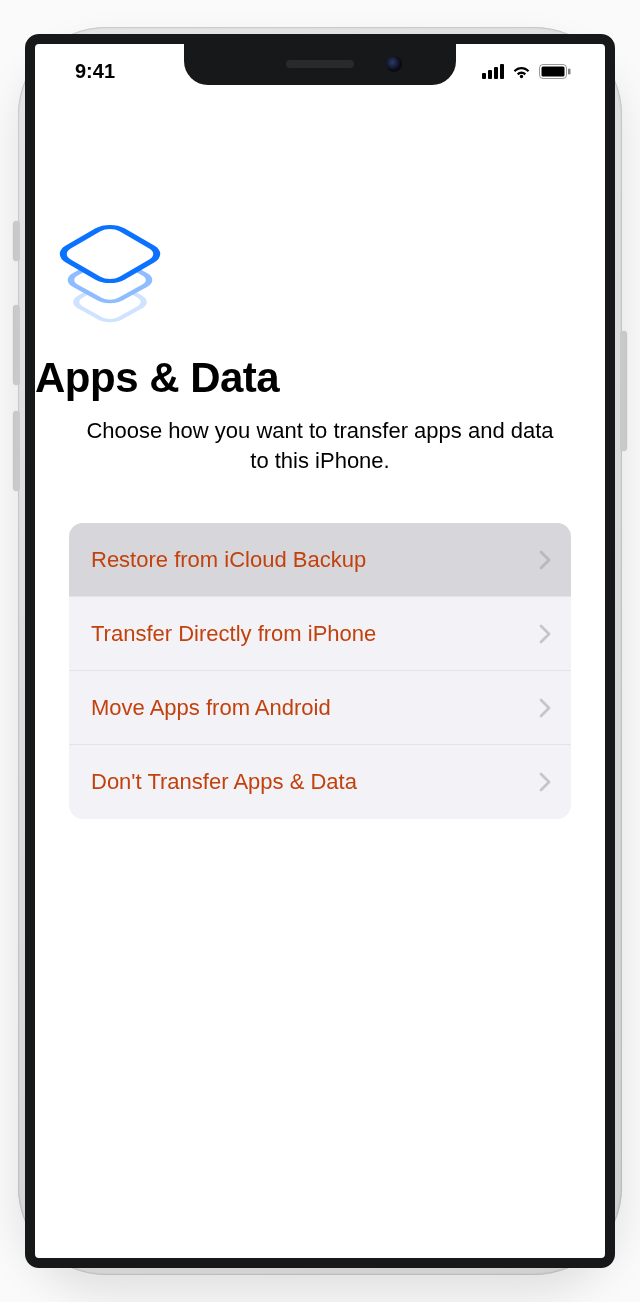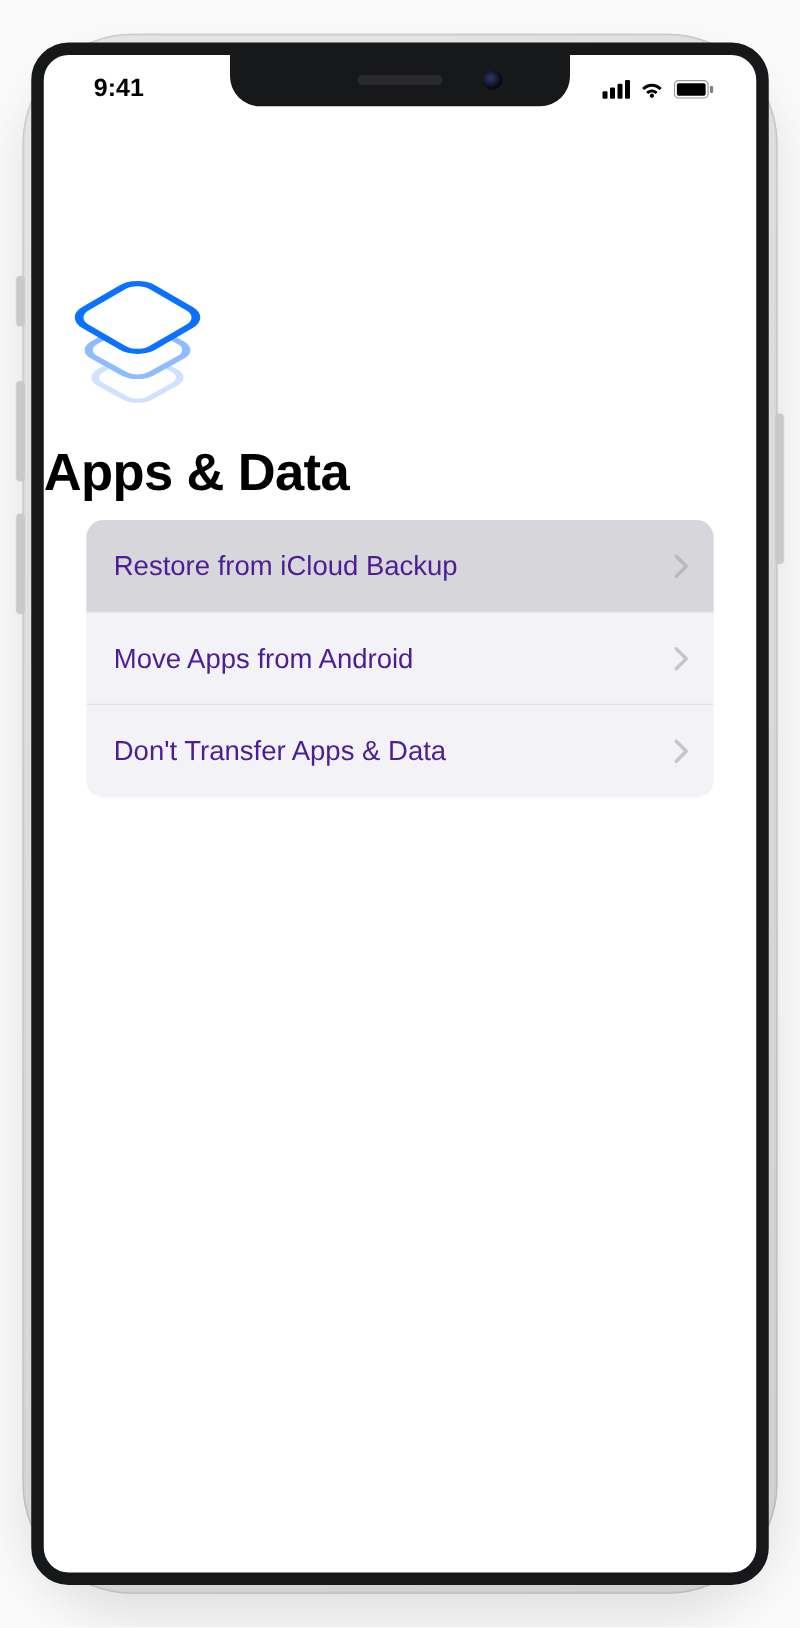--- a/index.html
+++ b/index.html
@@ -31,21 +31,21 @@
       border-radius: 4px;
     }
     .side-button.mute    { left: -4px; top: 194px; width: 6px; height: 40px;  box-shadow: -1px 0 1px rgba(0,0,0,0.2);}
     .side-button.vol-up  { left: -4px; top: 278px; width: 6px; height: 80px;  box-shadow: -1px 0 1px rgba(0,0,0,0.2);}
     .side-button.vol-dn  { left: -4px; top: 384px; width: 6px; height: 80px;  box-shadow: -1px 0 1px rgba(0,0,0,0.2);}
     .side-button.power   { right: -4px; top: 304px; width: 6px; height: 120px; box-shadow: 1px 0 1px rgba(0,0,0,0.2);}
     .phone-inner {
       width: 100%;
       height: 100%;
       border: 10px solid #17181a;
-      border-radius: 30px;
+      border-radius: 14px;
       background: #ffffff;
       overflow: hidden;
       position: relative;
     }
     .notch {
       position: absolute;
       top: -1px;
       left: 50%;
       transform: translateX(-50%);
       width: 272px;
@@ -146,21 +146,21 @@
       background: #f2f2f7;
       overflow: hidden;
     }
     .option-row {
       display: flex;
       align-items: center;
       justify-content: space-between;
       height: 74px;
       padding: 0 20px 0 22px;
       font-size: 22px;
-      color: #4c1d95;
+      color: #c2410c;
       border-bottom: 1px solid #e3e3e8;
       cursor: pointer;
     }
     .option-row:last-child { border-bottom: none; }
     .option-row.selected { background: #d6d6db; }
     .chevron svg { display:block; }
   </style>
 </head>
 <body>
 
@@ -211,31 +211,40 @@
           <g transform="translate(65,86)">
             <rect x="-32" y="-32" width="64" height="64" rx="15" transform="scale(1,0.55) rotate(45)" fill="#ffffff" stroke="#8fbcff" stroke-width="6.5"></rect>
           </g>
           <g transform="translate(65,60)">
             <rect x="-38" y="-38" width="76" height="76" rx="17" transform="scale(1,0.58) rotate(45)" fill="#ffffff" stroke="#0b71ff" stroke-width="7"></rect>
           </g>
         </svg>
       </div>
 
       <h1 class="title">Apps &amp; Data</h1>
+      <p class="subtitle">Choose how you want to transfer apps and data to this iPhone.</p>
 
       <div class="option-list">
         <div class="option-row selected">
           <span>Restore from iCloud Backup</span>
           <span class="chevron">
             <svg width="12" height="20" viewBox="0 0 12 20">
                 <path d="M2 2l8 8-8 8" fill="none" stroke="#b8b8be" stroke-width="2.8" stroke-linecap="round" stroke-linejoin="round"></path>
               </svg>
           </span>
         </div>
         <div class="option-row">
+          <span>Transfer Directly from iPhone</span>
+          <span class="chevron">
+            <svg width="12" height="20" viewBox="0 0 12 20">
+                <path d="M2 2l8 8-8 8" fill="none" stroke="#c5c5cc" stroke-width="2.8" stroke-linecap="round" stroke-linejoin="round"></path>
+              </svg>
+          </span>
+        </div>
+        <div class="option-row">
           <span>Move Apps from Android</span>
           <span class="chevron">
             <svg width="12" height="20" viewBox="0 0 12 20">
                 <path d="M2 2l8 8-8 8" fill="none" stroke="#c5c5cc" stroke-width="2.8" stroke-linecap="round" stroke-linejoin="round"></path>
               </svg>
           </span>
         </div>
         <div class="option-row">
           <span>Don't Transfer Apps &amp; Data</span>
           <span class="chevron">

